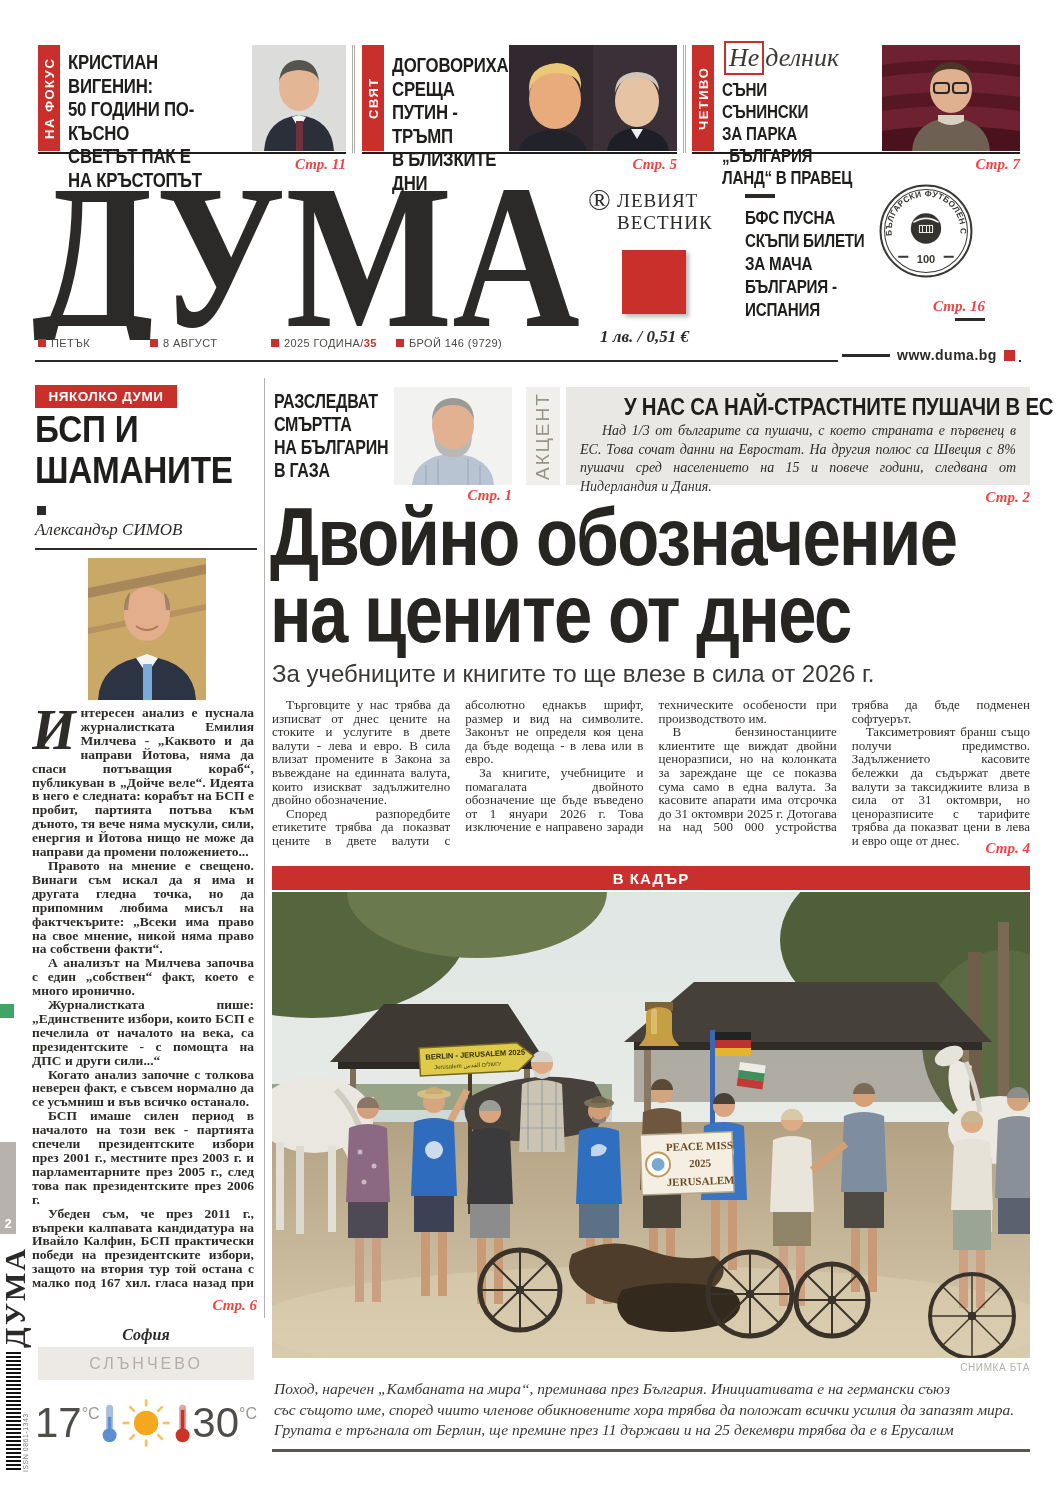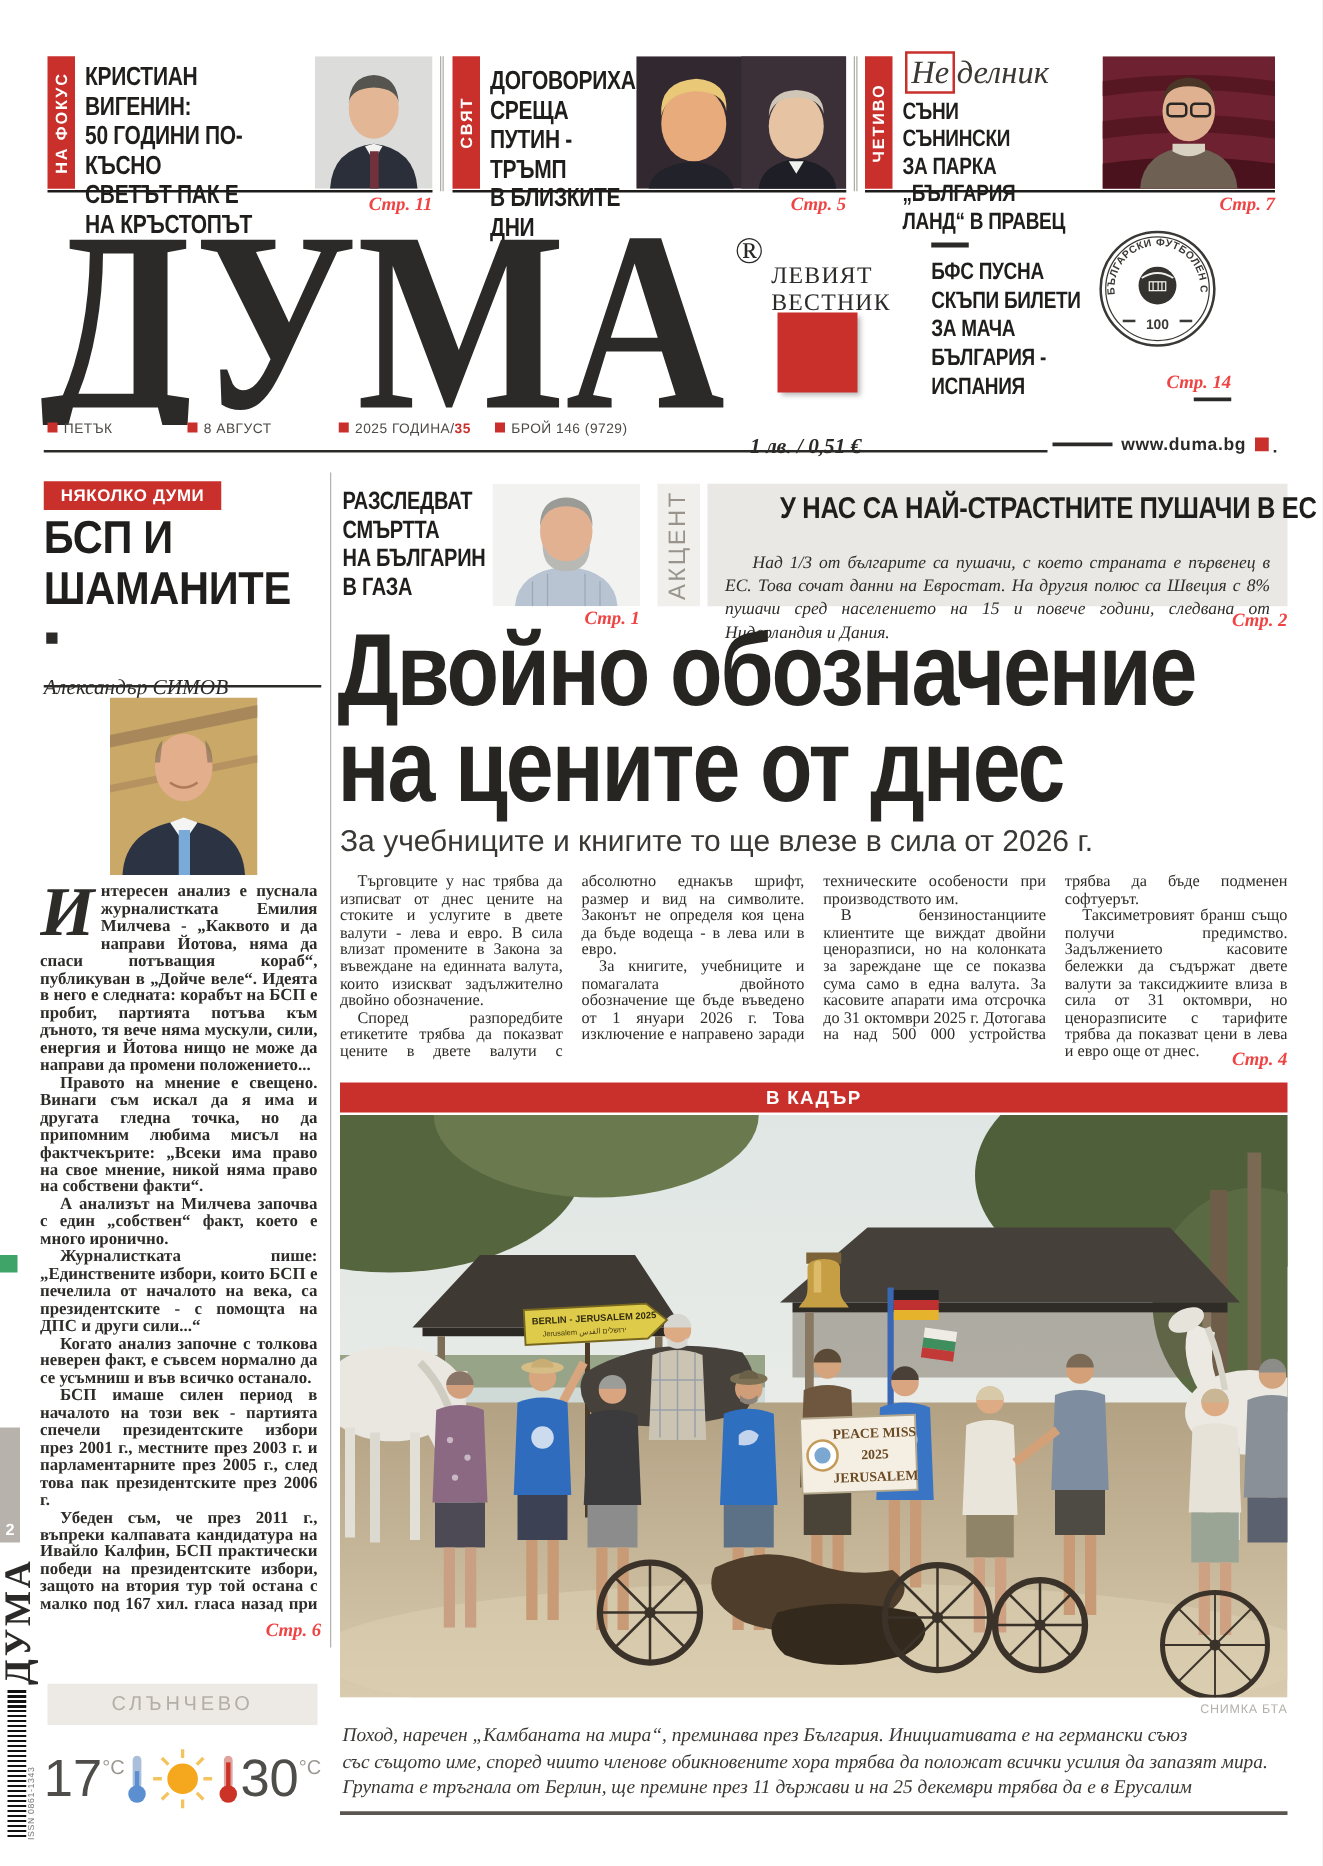--- a/index.html
+++ b/index.html
@@ -1,19 +1,19 @@
 <!DOCTYPE html>
 <html><head>
 <meta charset="utf-8">
 <style>
   html,body{margin:0;padding:0;background:#e9e9e9;}
   #page{position:relative;width:1058px;height:1493px;background:#ffffff;margin:0 auto;overflow:hidden;
         font-family:"Liberation Sans",sans-serif;color:#2b2a28;}
   .abs{position:absolute;}
-  .serif{font-family:"Liberation Serif",serif;margin-top:20px;}
+  .serif{font-family:"Liberation Serif",serif;}
   .pre{white-space:pre-line;}
   
   .hl{font-family:"Liberation Sans",sans-serif;font-weight:bold;color:#1f1e1c;display:inline-block;
       transform-origin:0 0;white-space:pre-line;letter-spacing:-.3px;}
   
   .vlabel{background:#c9302b;color:#fff;writing-mode:vertical-rl;transform:rotate(180deg);
           display:flex;align-items:center;justify-content:center;font-weight:bold;font-size:13px;
           letter-spacing:1.5px;font-family:"Liberation Sans",sans-serif;}
   .pstr{font-family:"Liberation Serif",serif;font-style:italic;font-weight:bold;font-size:15px;
         color:#ef4444;text-align:right;}
@@ -170,21 +170,21 @@
     <circle cx="47.5" cy="45" r="15" fill="#35332f"></circle>
     <path d="M35,39 Q47.5,31 60,39" stroke="#eeeeea" stroke-width="1.5" fill="none"></path>
     <rect x="41" y="42" width="13" height="7" fill="none" stroke="#eeeeea" stroke-width="1"></rect>
     <line x1="44" y1="42" x2="44" y2="49" stroke="#eeeeea" stroke-width="1"></line>
     <line x1="48" y1="42" x2="48" y2="49" stroke="#eeeeea" stroke-width="1"></line>
     <line x1="51" y1="42" x2="51" y2="49" stroke="#eeeeea" stroke-width="1"></line>
     <rect x="20" y="72" width="10" height="2" fill="#3a3936"></rect>
     <rect x="65" y="72" width="10" height="2" fill="#3a3936"></rect>
     <text x="47.5" y="79" text-anchor="middle" font-family="Liberation Sans, sans-serif" font-size="11" font-weight="bold" fill="#3a3936">100</text>
   </svg>
-  <div class="abs pstr" style="left:895px;top:298px;width:90px;">Стр. 14</div>
+  <div class="abs pstr" style="left:895px;top:298px;width:90px;">Стр. 16</div>
   <div class="abs" style="left:955px;top:318px;width:30px;height:3px;background:#2b2a28;"></div>
 
   <div class="abs" style="left:35px;top:360px;width:986px;height:2px;background:#2b2a28;"></div>
   <div class="abs" id="website" style="left:838px;top:345px;height:20px;padding:0 4px;">
     <span class="wline"></span>
       <span>www.duma.bg</span>
       <span class="redsq" style="width:11px;height:11px;"></span>
   </div>
 
   <div class="abs" style="left:0;top:1004px;width:14px;height:14px;background:#3fa468;"></div>

